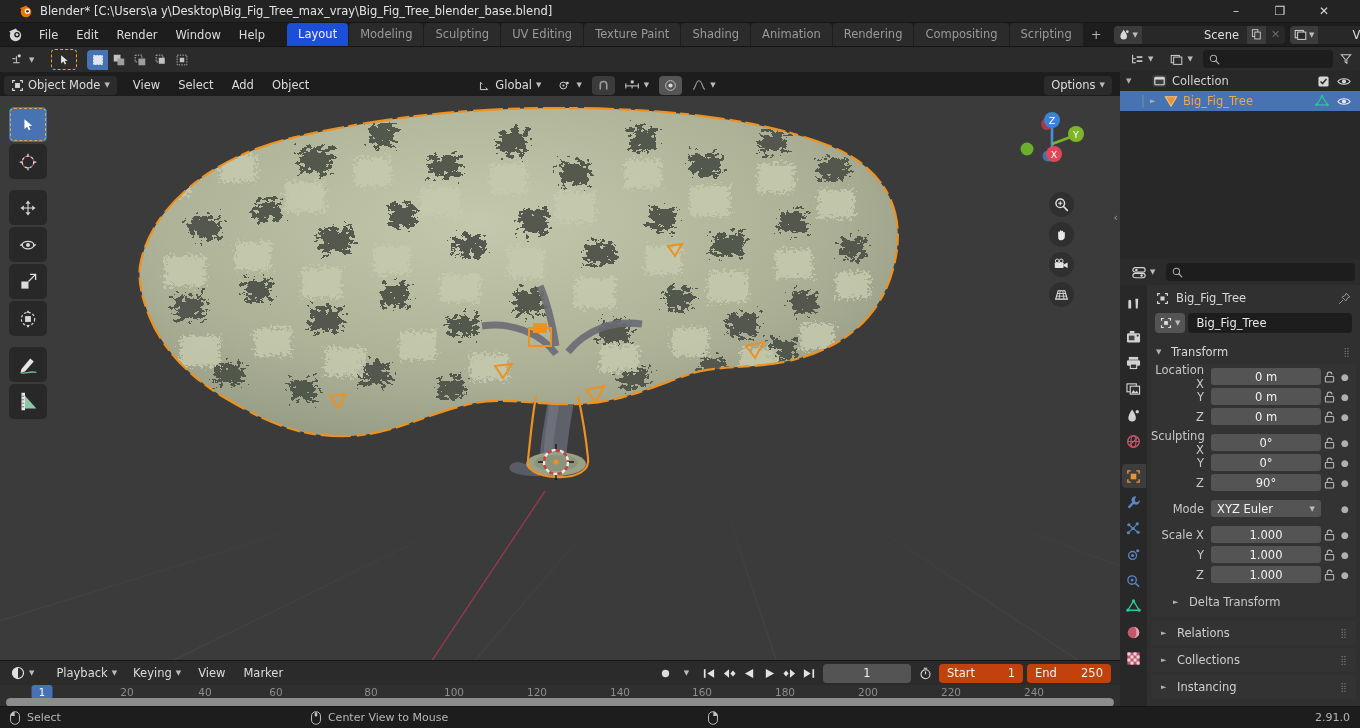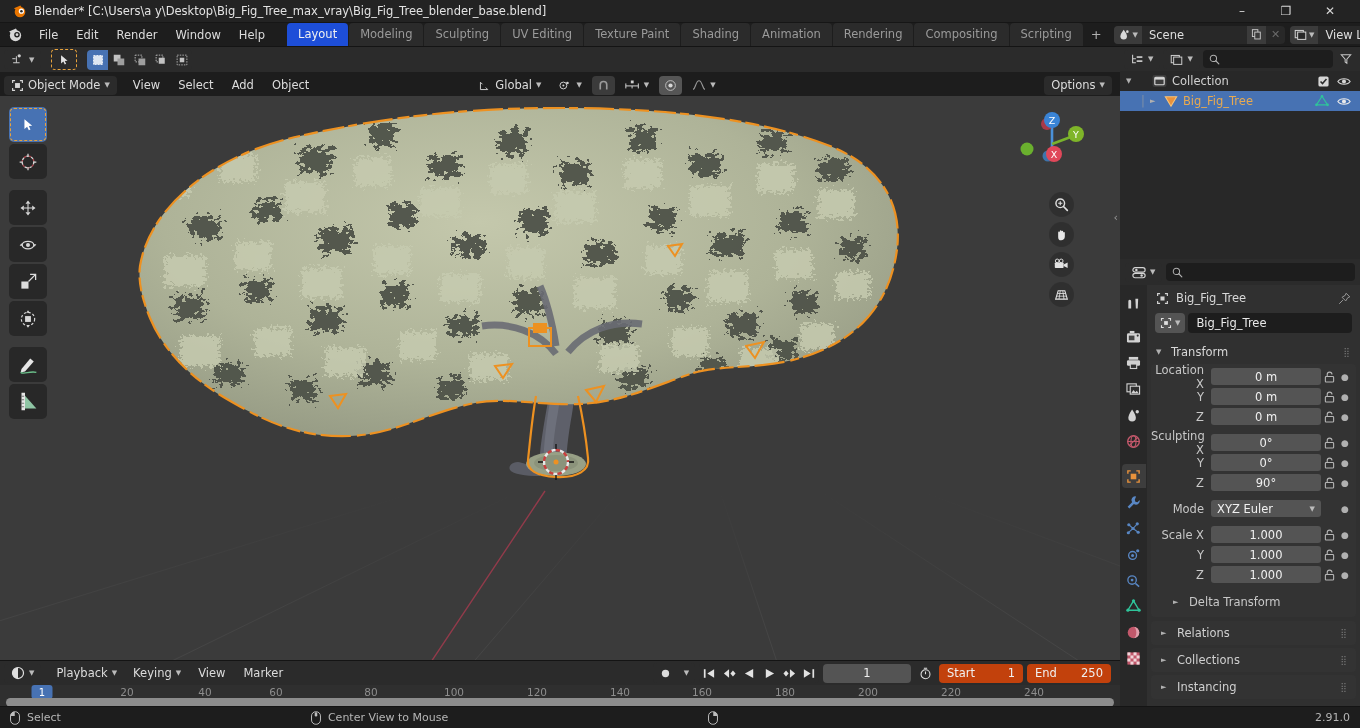--- a/index.html
+++ b/index.html
@@ -2,30 +2,30 @@
 <html><head>
 <meta charset="utf-8">
 <style>
   * { box-sizing: border-box; margin:0; padding:0; }
   html,body { width:1360px; height:728px; overflow:hidden; background:#1d1d1d;
     font-family:"DejaVu Sans", sans-serif; font-size:11px; color:#e5e5e5; }
   .app { position:relative; width:1360px; height:728px; }
 
   
   .titlebar { height:23px; background:#232323; display:flex; align-items:center;
-    padding:0 8px; border-bottom:1px solid #161616; }
+    padding:0 14px; border-bottom:1px solid #161616; }
   .title-ico { width:16px;height:16px; margin:0 6px 0 4px; flex:none;}
   .title-text { font-size:11.5px; color:#e3e3e3; white-space:nowrap;}
   .win-btns { margin-left:auto; display:flex; }
   .win-btn { width:44px;height:23px; display:flex;align-items:center;justify-content:center;
     color:#d8d8d8; font-size:12px; }
 
   
   .topbar { height:24px; background:#1d1d1d; display:flex; align-items:center; padding:0 2px;
-    border-bottom:1px solid #141414;}
+    border-bottom:1px solid #141414;text-align:right;}
   .blender-logo{width:17px;height:17px;margin:0 6px 0 5px;flex:none;}
   .menu-item{padding:3px 9px; font-size:11.5px; color:#dcdcdc; border-radius:3px; white-space:nowrap;}
   .ws-tabs{display:flex; margin-left:13px; align-items:center;}
   .ws-tab{padding:4px 11px 5px; font-size:11.5px; color:#9a9a9a; background:#2b2b2b;
      border-radius:4px 4px 0 0; margin-right:1px; white-space:nowrap;}
   .ws-tab.active{background:#1d4ed8; color:#f0f0f0;}
   .ws-plus{color:#b0b0b0;padding:0 7px;font-size:13px;}
   .scene-box{display:flex;align-items:center;background:#282828;border-radius:4px;height:18px;
     margin-left:5px;}
   .scene-ico{display:flex;align-items:center;background:#3b3b3b;border-radius:4px 0 0 4px;

